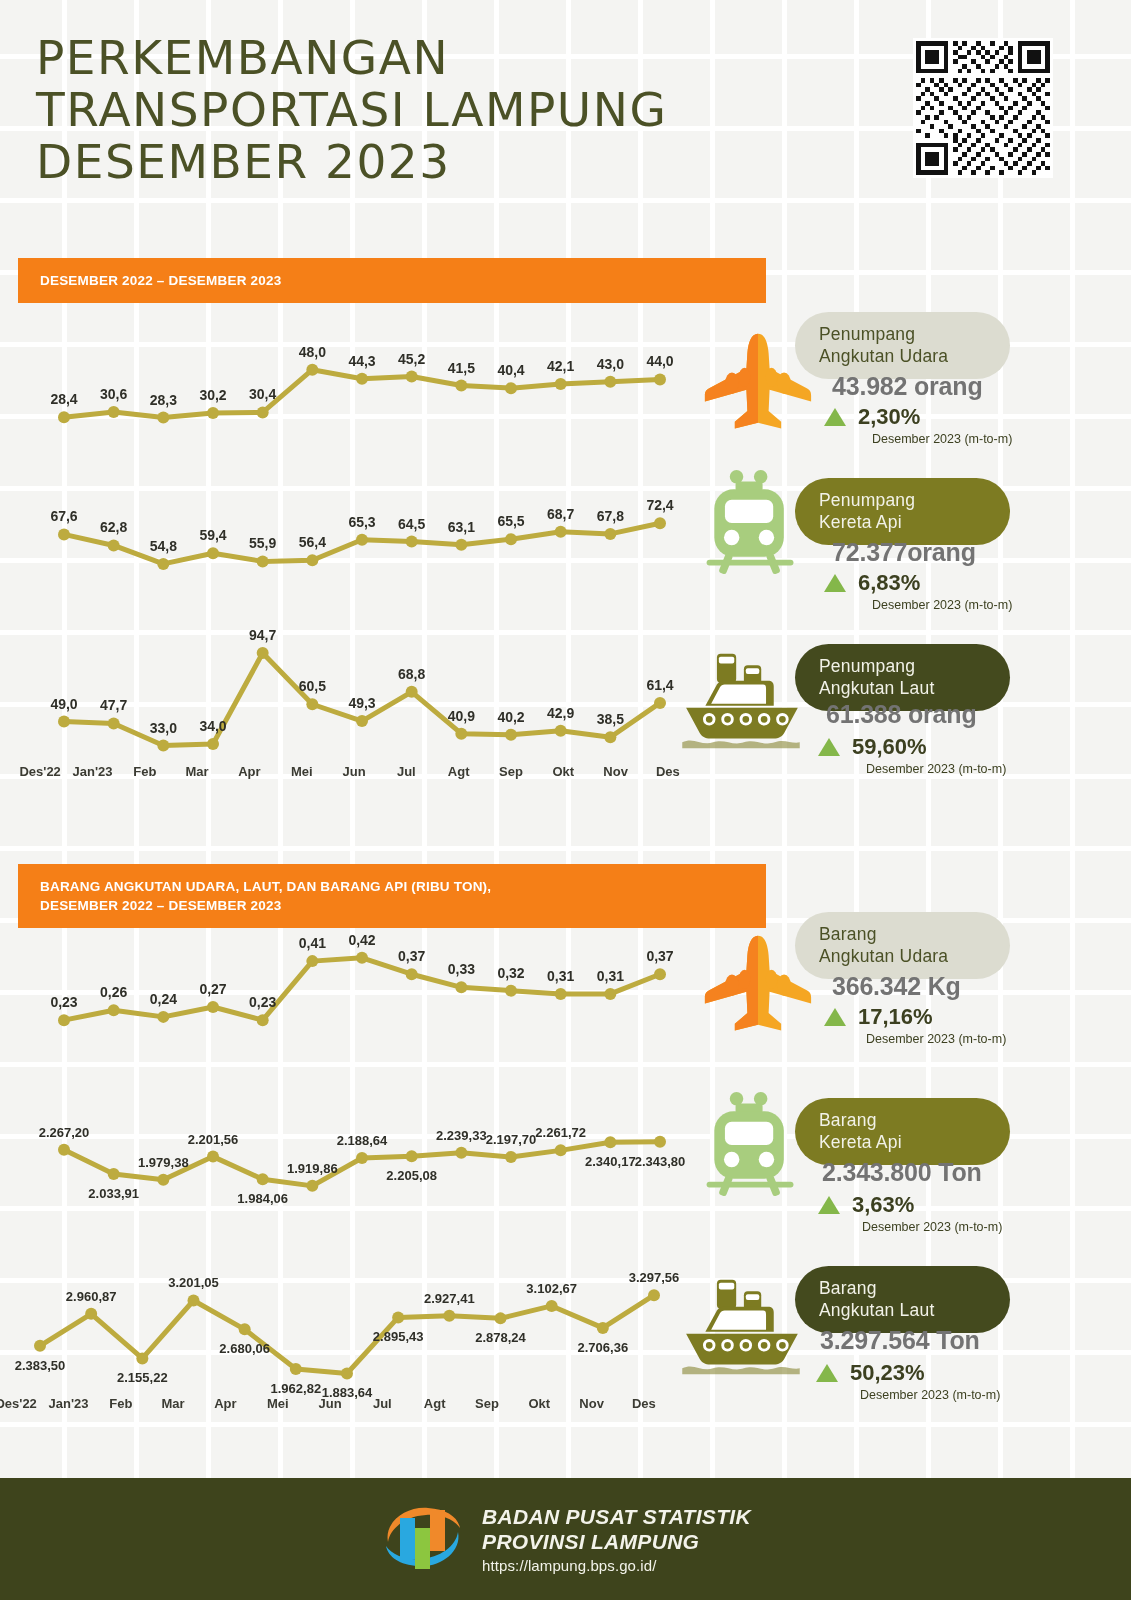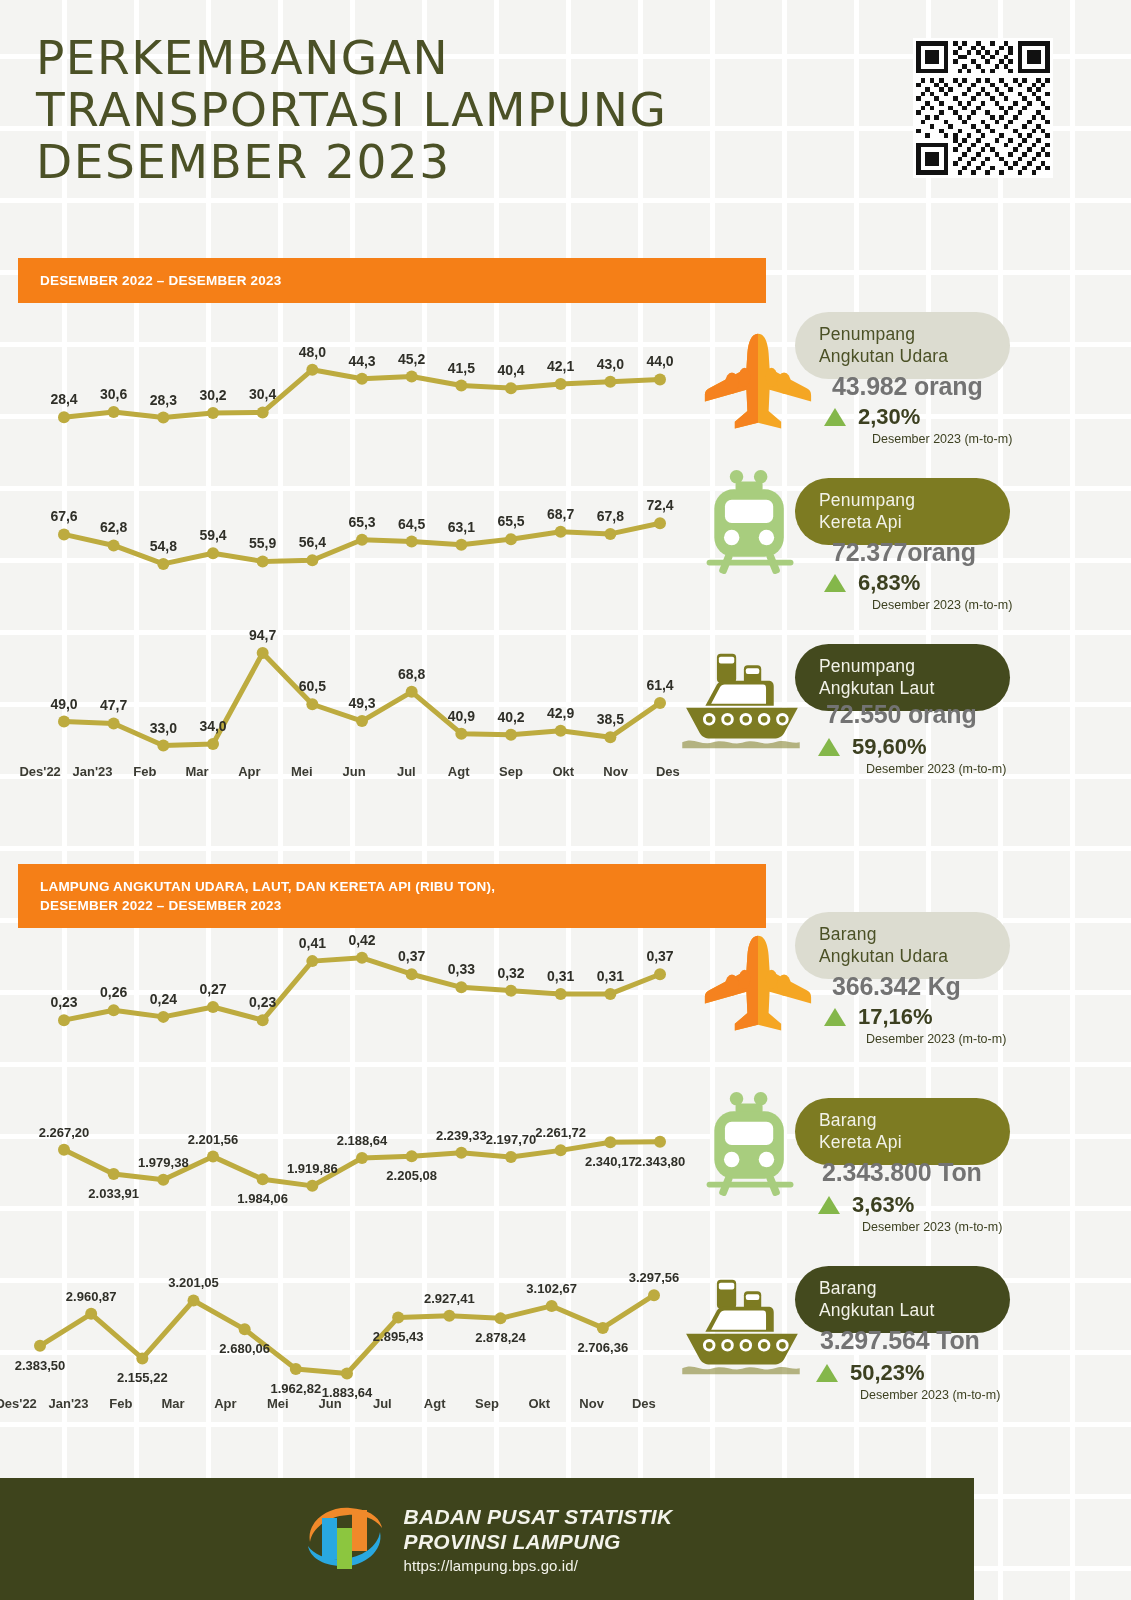--- a/index.html
+++ b/index.html
@@ -113,21 +113,21 @@
     font-size: 12.5px;
     color: #3c4020;
     white-space: nowrap;
   }
   .icon-wrap { position: absolute; }
 
   
   .footer {
     position: absolute;
     left: 0; bottom: 0;
-    width: 974px; height: 122px;
+    width: 1131px; height: 122px;
     background: #3e441c;
     display: flex;
     align-items: center;
     justify-content: center;
     gap: 16px;
   }
   .footer-text { color: #f3f3ea; }
   .footer-text .l1, .footer-text .l2 {
     font-style: italic;
     font-weight: bold;
@@ -487,21 +487,21 @@
       <span>Jun</span>
       <span>Jul</span>
       <span>Agt</span>
       <span>Sep</span>
       <span>Okt</span>
       <span>Nov</span>
       <span>Des</span>
     </div>
 
   <div class="banner" id="banner2">
-    <div>LAMPUNG ANGKUTAN UDARA, LAUT, DAN KERETA API (RIBU TON),</div>
+    <div>BARANG ANGKUTAN UDARA, LAUT, DAN BARANG API (RIBU TON),</div>
     <div>DESEMBER 2022 – DESEMBER 2023</div>
   </div>
 
   <div class="chart" id="chart3" style="left: 56px; top: 914px; width: 596px; height: 142px;">
       <svg width="636" height="142" viewBox="-8 0 636 142">
         <polyline points="0,106.16 49.666666666666664,96.32 99.33333333333333,102.88000000000001 149,93.03999999999999 198.66666666666666,106.16 248.33333333333331,47.120000000000005 298,43.84 347.66666666666663,60.24 397.3333333333333,73.36 447,76.64 496.66666666666663,79.92 546.3333333333333,79.92 596,60.24" fill="none" stroke="#bdab3f" stroke-width="5" stroke-linejoin="round" stroke-linecap="round"></polyline>
         <circle cx="0" cy="106.16" r="6" fill="#bdab3f"></circle>
         <text x="0" y="93.16" text-anchor="middle" font-family="&quot;Liberation Sans&quot;, sans-serif" font-size="14" font-weight="bold" fill="#2f2f28">0,23</text>
         <circle cx="49.666666666666664" cy="96.32" r="6" fill="#bdab3f"></circle>
         <text x="49.666666666666664" y="83.32" text-anchor="middle" font-family="&quot;Liberation Sans&quot;, sans-serif" font-size="14" font-weight="bold" fill="#2f2f28">0,26</text>
@@ -662,21 +662,21 @@
             <circle cx="72" cy="74" r="5"></circle>
       <circle cx="91" cy="74" r="5"></circle>
             <circle cx="110" cy="74" r="5"></circle>
     </g>
     <path d="M6 98 c12 -6 20 4 32 0 c12 -4 20 4 32 0 c12 -4 20 4 32 0 c10 -4 18 2 26 0 l0 6 -122 0 z" fill="#7d7b22" opacity="0.55"></path>
   </svg></div>
       <div class="pill dark" style="left: 795px; top: 644px; min-width: 215px;">
         <div>Penumpang</div>
         <div>Angkutan Laut</div>
       </div>
-      <div class="big-value" style="left: 826px; top: 700px;">72.550 orang</div>
+      <div class="big-value" style="left: 826px; top: 700px;">61.388 orang</div>
       <div class="pct-row" style="left: 818px; top: 734px;">
         <div class="arrow"></div>
         <div class="pct">59,60%</div>
       </div>
       <div class="note" style="left: 866px; top: 762px;">Desember  2023 (m-to-m)</div>
       <div class="icon-wrap" style="left: 700px; top: 932px;"><svg width="116" height="112" viewBox="0 0 120 116">
     <path d="M60 4 c7 0 10 9 11 20 l1 16 38 20 c4 2 5 4 5 8 l0 6 -43 -12 -1 22 13 11 0 7 -24 -6 -24 6 0 -7 13 -11 -1 -22 -43 12 0 -6 c0 -4 1 -6 5 -8 l38 -20 1 -16 c1 -11 4 -20 11 -20 z" fill="#f5a623"></path>
     <path d="M60 4 c-7 0 -10 9 -11 20 l-1 16 -38 20 c-4 2 -5 4 -5 8 l0 6 43 -12 1 22 -13 11 0 7 24 -6 0 -92 z" fill="#f5821f"></path>
     <ellipse cx="33" cy="55" rx="7" ry="11" fill="#f5821f"></ellipse>
     <ellipse cx="46" cy="49" rx="6" ry="10" fill="#f5821f"></ellipse>

